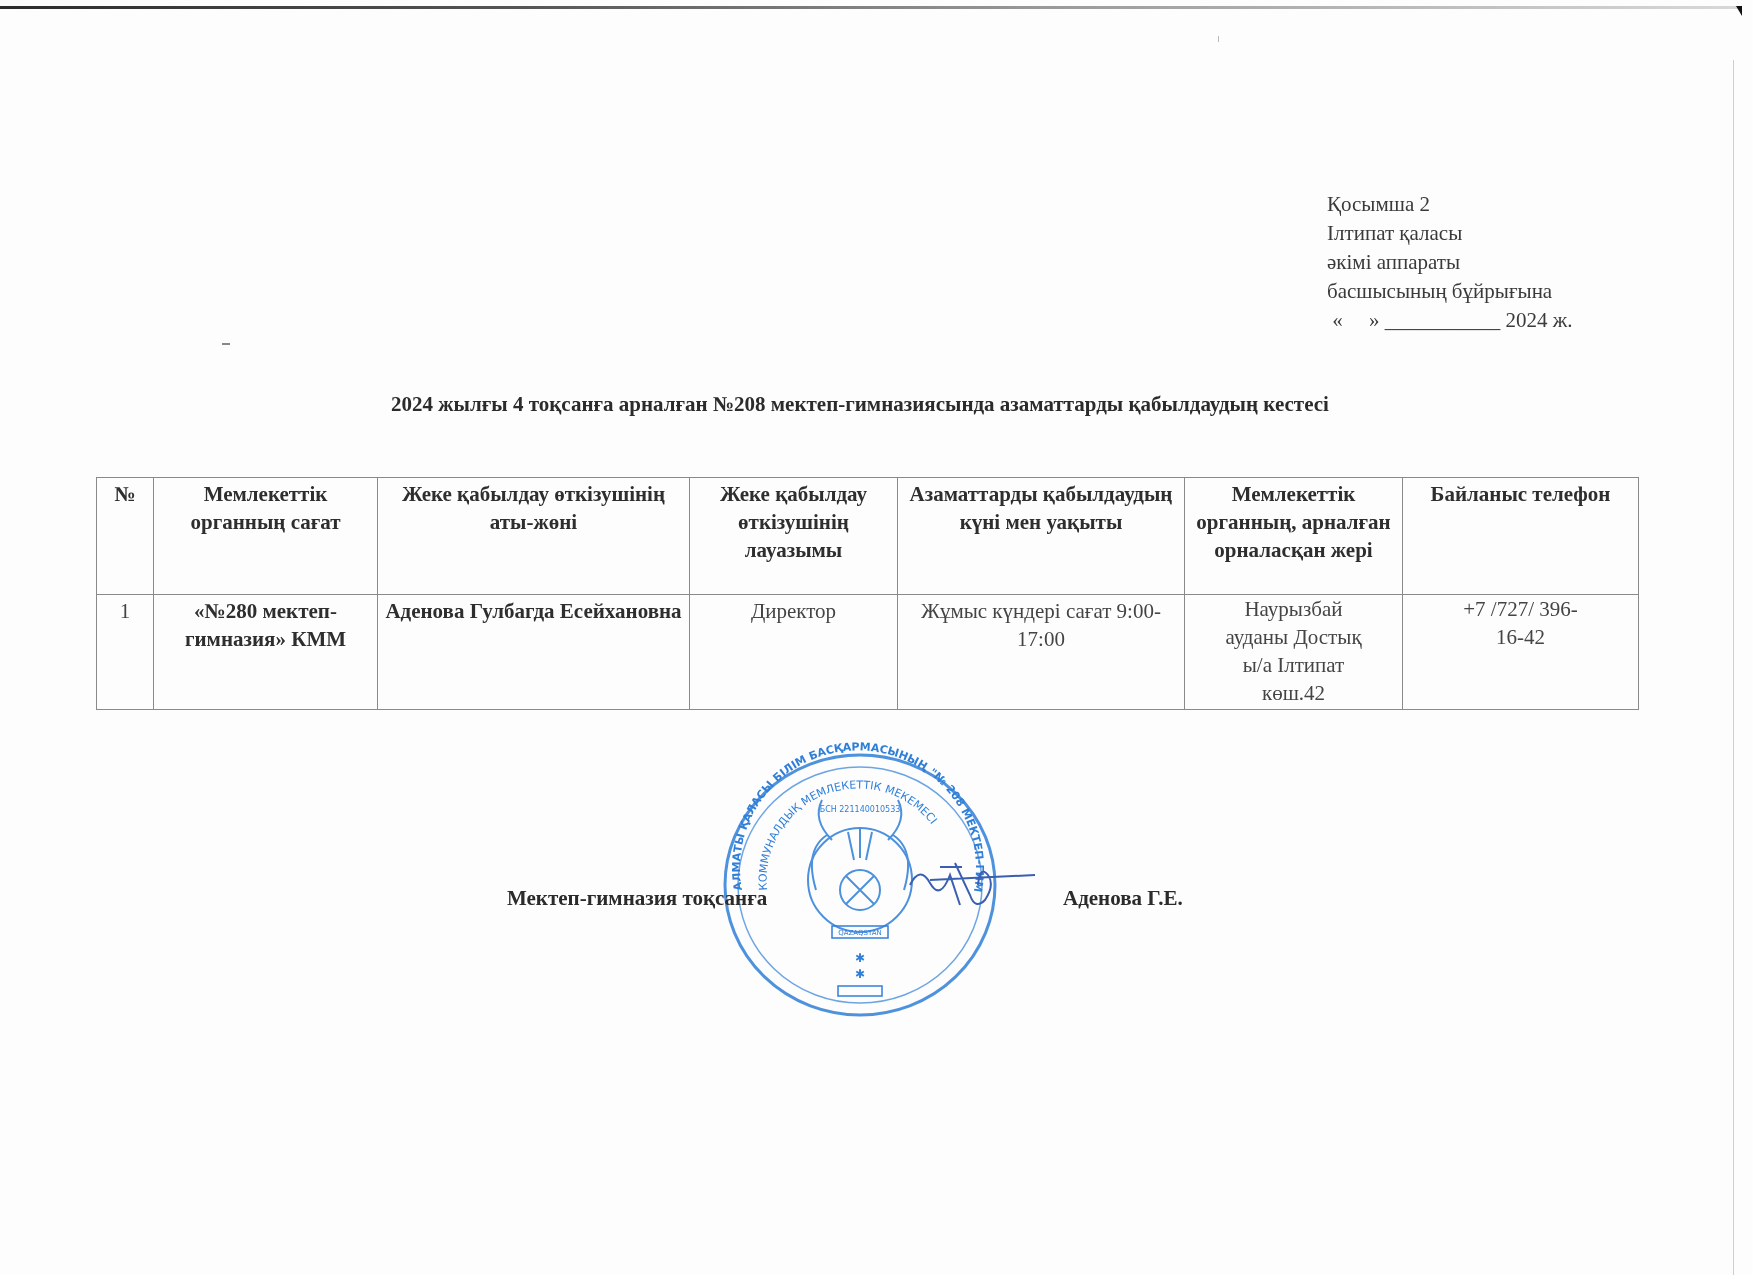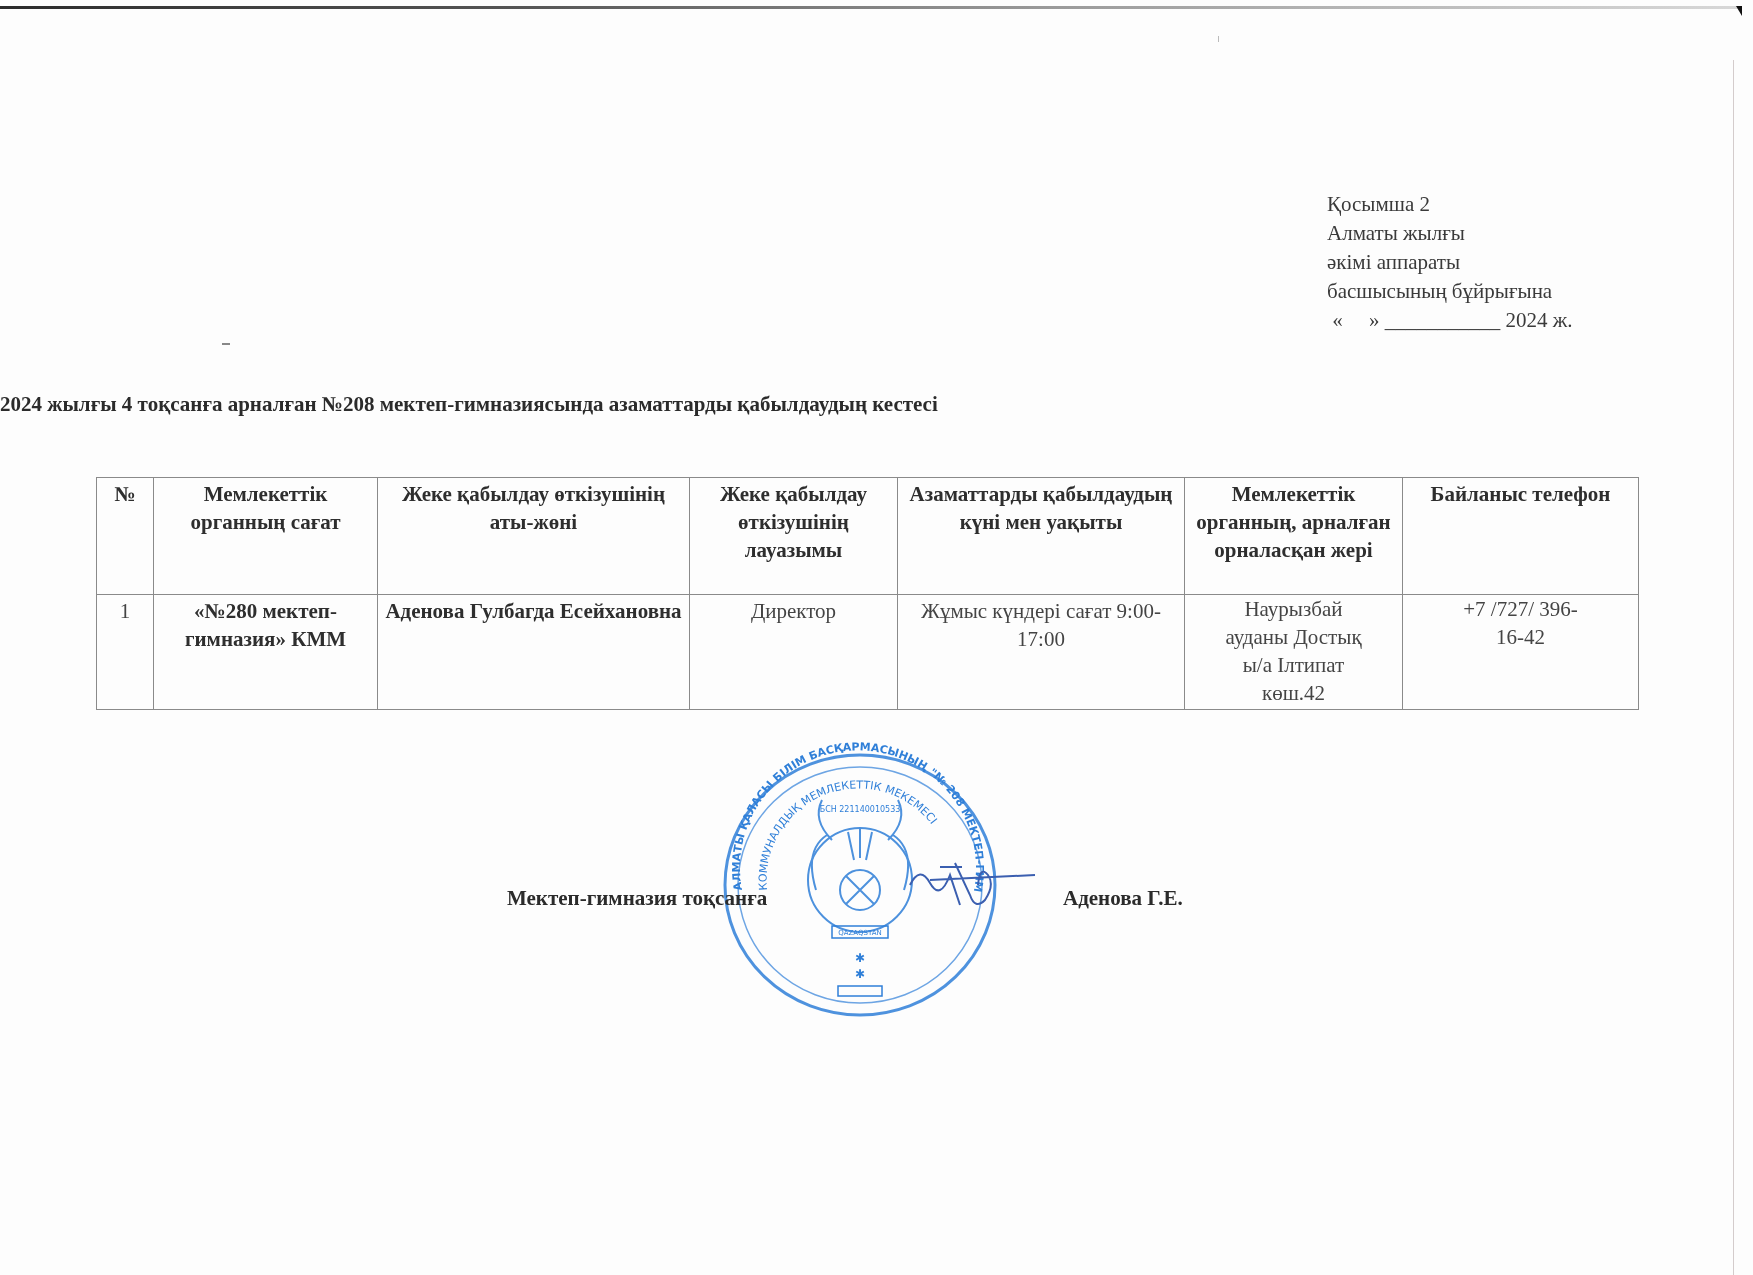--- a/index.html
+++ b/index.html
@@ -16,21 +16,21 @@
   .right-edge { position: absolute; left: 1733px; top: 60px; width: 1px; height: 1215px; background: #d4cccc; }
   .speck { position: absolute; background: #888; }
 
   .annex {
     position: absolute; left: 1327px; top: 190px;
     font-size: 21px; line-height: 29px; color: #3a3a3a;
   }
   .annex div { white-space: pre; }
 
   .doc-title {
-    position: absolute; left: 0; width: 1720px; top: 392px; text-align: left;
+    position: absolute; left: 0; width: 1720px; top: 392px; text-align: center;
     font-weight: bold; font-size: 21px; color: #2b2b2b;
   }
 
   table.schedule {
     position: absolute; left: 96px; top: 477px; width: 1542px;
     border-collapse: collapse; table-layout: fixed;
     font-size: 21px; line-height: 28px; color: #333;
   }
   table.schedule th, table.schedule td {
     border: 1.5px solid #8a8a8a; vertical-align: top; text-align: center;
@@ -56,21 +56,21 @@
 <body>
 
 <div class="top-edge"></div>
 <div class="corner-mark"></div>
 <div class="right-edge"></div>
 <div class="speck" style="left:222px;top:343px;width:8px;height:2px;"></div>
 <div class="speck" style="left:1218px;top:36px;width:1px;height:6px;background:#bbb;"></div>
 
 <div class="annex">
   <div>Қосымша 2</div>
-  <div>Алматы жылғы</div>
+  <div>Ілтипат қаласы</div>
   <div>әкімі аппараты</div>
   <div>басшысының бұйрығына</div>
   <div> «     » ___________ 2024 ж.</div>
 </div>
 
 <div class="doc-title">2024 жылғы 4 тоқсанға арналған №208 мектеп-гимназиясында азаматтарды қабылдаудың кестесі</div>
 
 <table class="schedule">
   <colgroup>
     <col style="width:57px">

